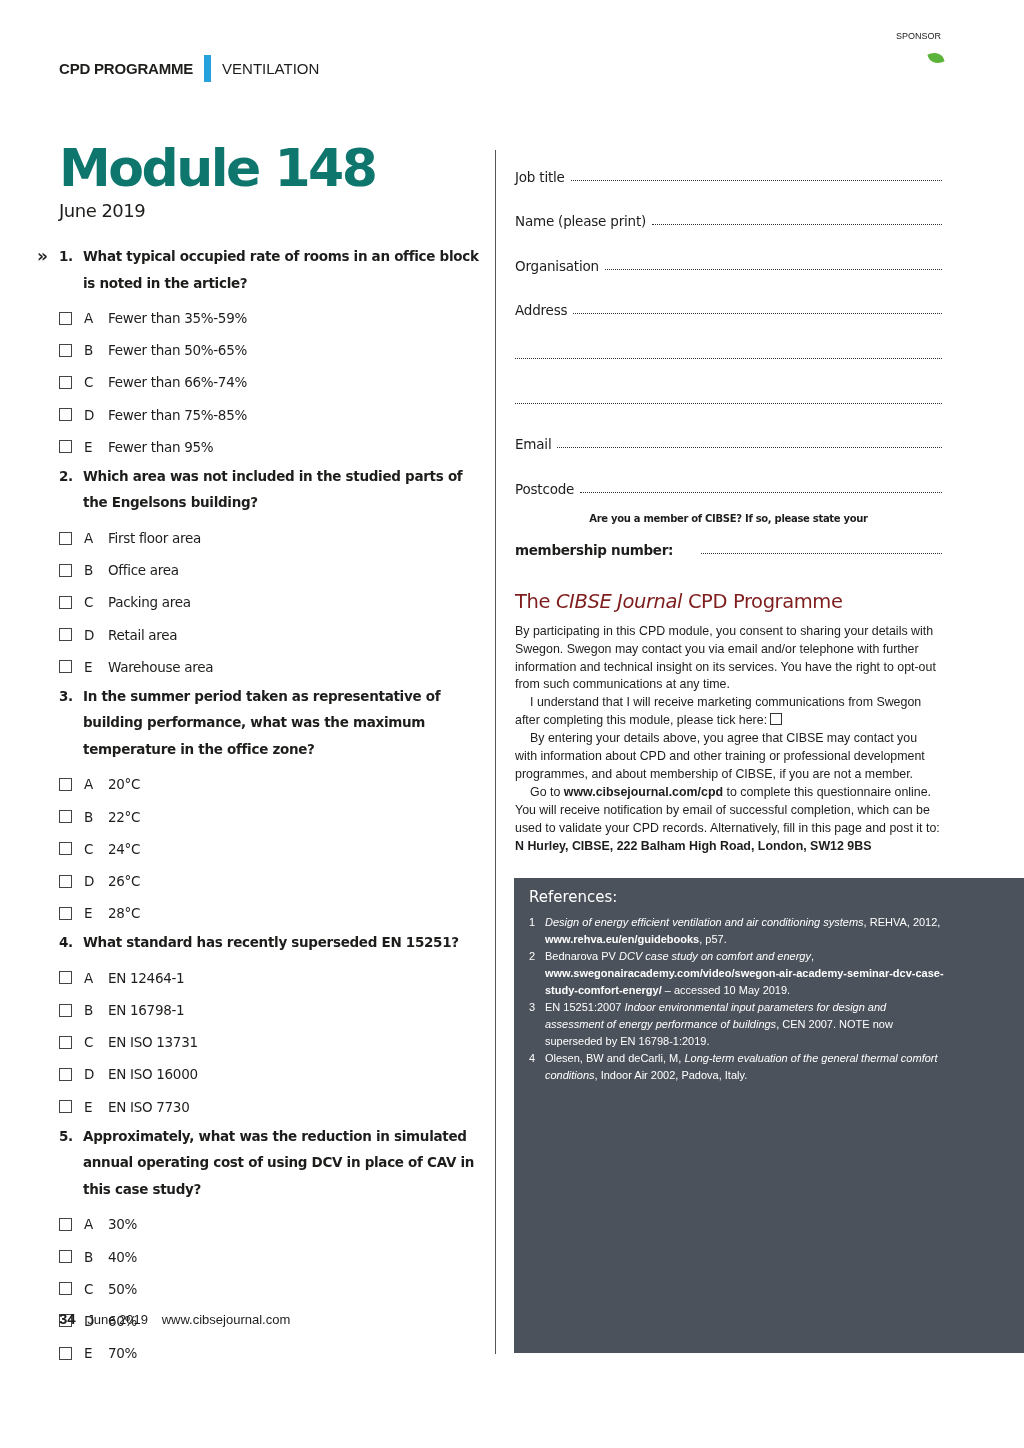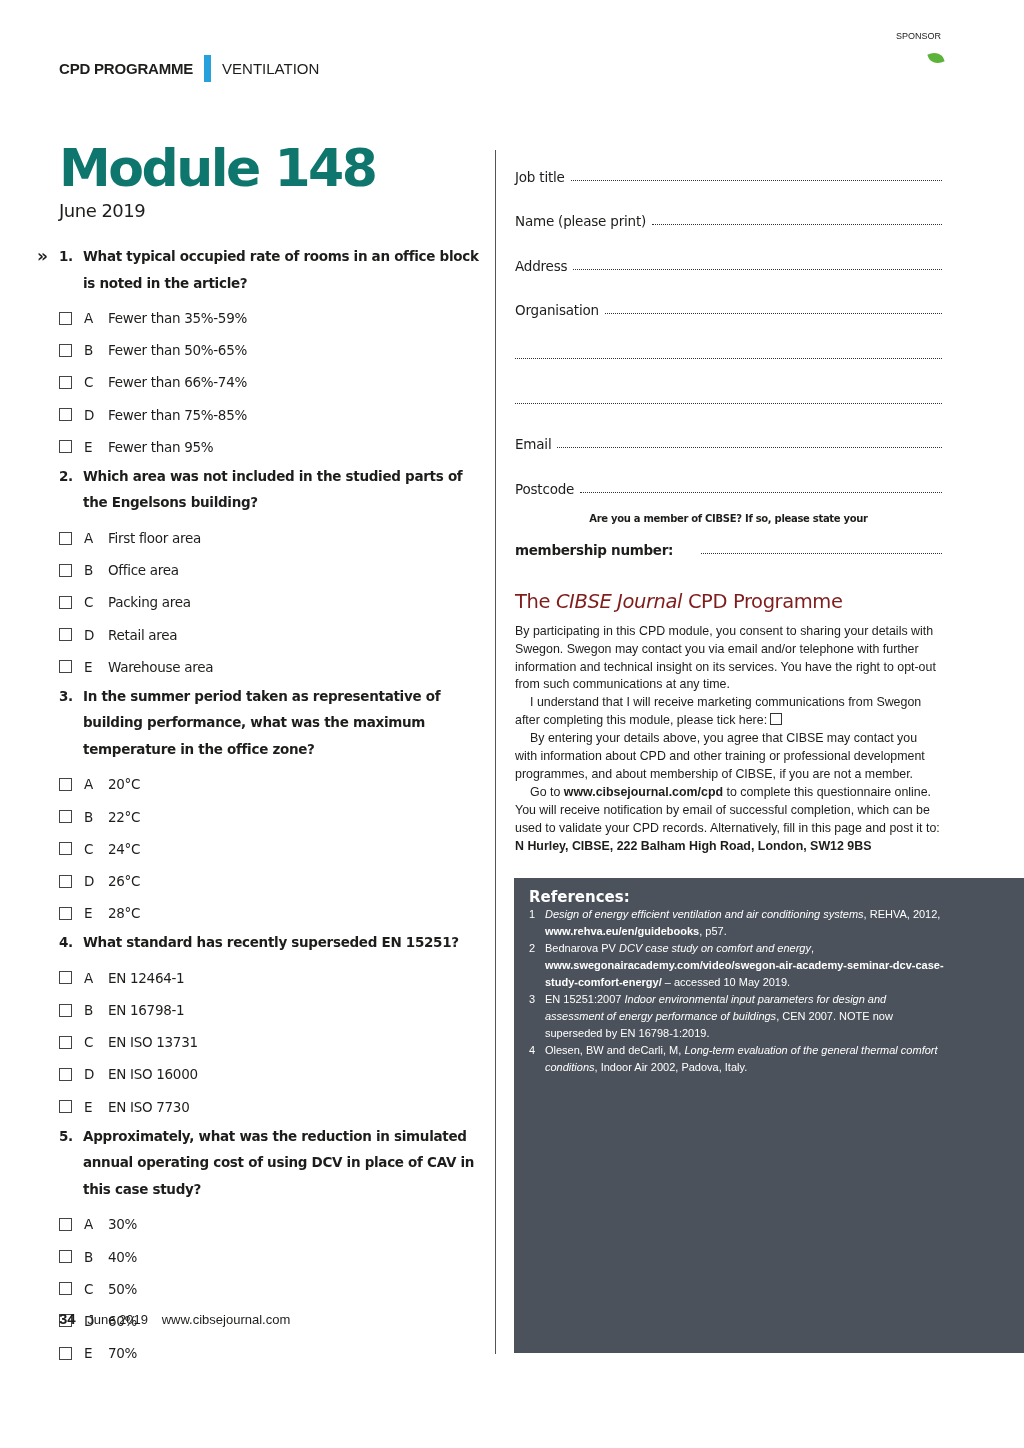--- a/index.html
+++ b/index.html
@@ -39,21 +39,21 @@
   .member-row .lbl { margin-right: 28px; }
 
   .prog-title { margin-top: 32px; font-size: 19.5px; letter-spacing: -0.4px; color: #7f1d1d; }
   .prog-title i { font-style: italic; }
   .prog-body { margin-top: 10px; font-family: "Liberation Sans", sans-serif; font-size: 12.4px; line-height: 17.9px; color: #1d1d1b; }
   .prog-body p { text-indent: 0; }
   .prog-body p.ind { text-indent: 15px; }
   .tick-box { display: inline-block; width: 12px; height: 12px; border: 1.2px solid #333; vertical-align: -1px; margin-left: 3px; }
 
   .refs { position: absolute; left: 514px; top: 878px; width: 510px; height: 475px; background: #4c525b; color: #ffffff; padding: 10px 80px 0 15px; }
-  .refs-title { font-weight: bold; font-size: 15px; margin-bottom: 0; }
+  .refs-title { font-weight: normal; font-size: 15px; margin-bottom: 8px; }
   .ref { display: flex; font-family: "Liberation Sans", sans-serif; font-size: 11px; line-height: 17px; }
   .ref-n { width: 16px; flex: none; }
   .ref b { font-weight: bold; }
   .ref i { font-style: italic; }
 
   .footer { position: absolute; left: 59px; top: 1310px; font-family: "Liberation Sans", sans-serif; font-size: 13px; color: #1d1d1b; }
   .footer .pg { font-weight: bold; font-size: 15px; margin-right: 8px; }
   .footer .fd { margin-right: 10px; }
 </style>
 </head>
@@ -212,25 +212,25 @@
   <div id="fields">
       <div class="field">
         <span class="lbl">Job title</span>
         <span class="dots"></span>
       </div>
       <div class="field">
         <span class="lbl">Name (please print)</span>
         <span class="dots"></span>
       </div>
       <div class="field">
+        <span class="lbl">Organisation</span>
+        <span class="dots"></span>
+      </div>
+      <div class="field">
         <span class="lbl">Address</span>
-        <span class="dots"></span>
-      </div>
-      <div class="field">
-        <span class="lbl">Organisation</span>
         <span class="dots"></span>
       </div>
       <div class="field blank">
         <span class="dots"></span>
       </div>
       <div class="field blank">
         <span class="dots"></span>
       </div>
       <div class="field">
         <span class="lbl">Email</span>

